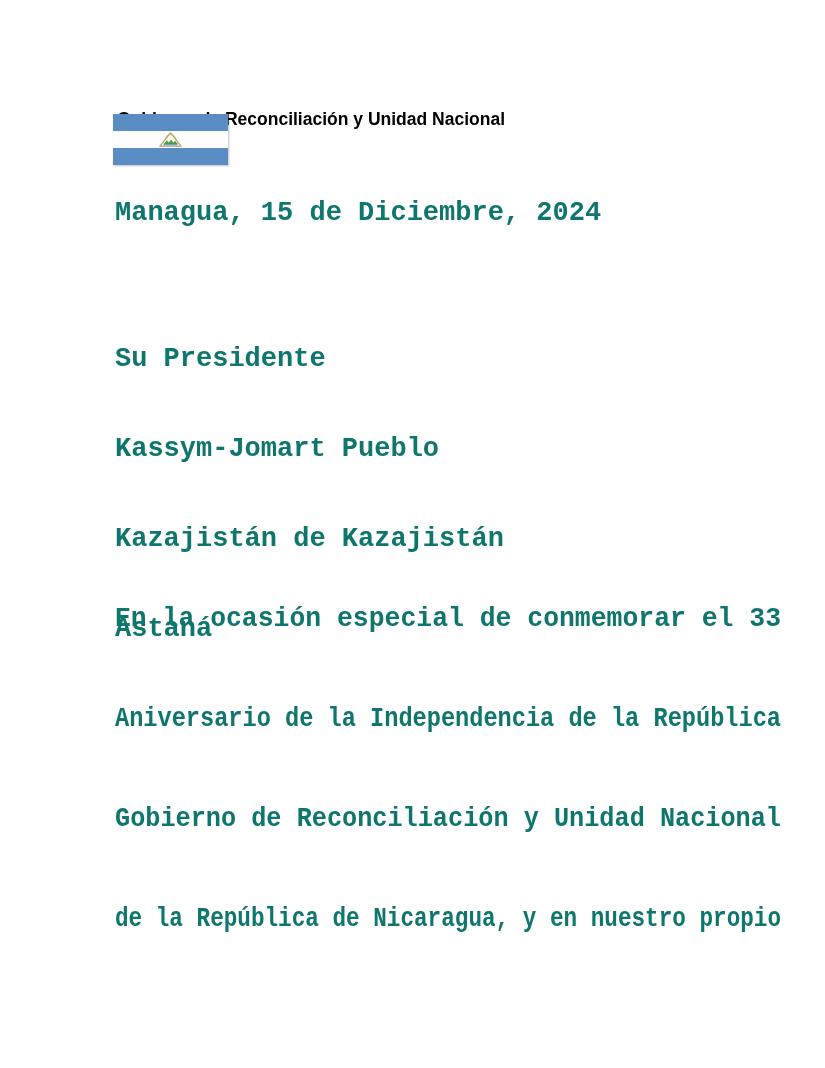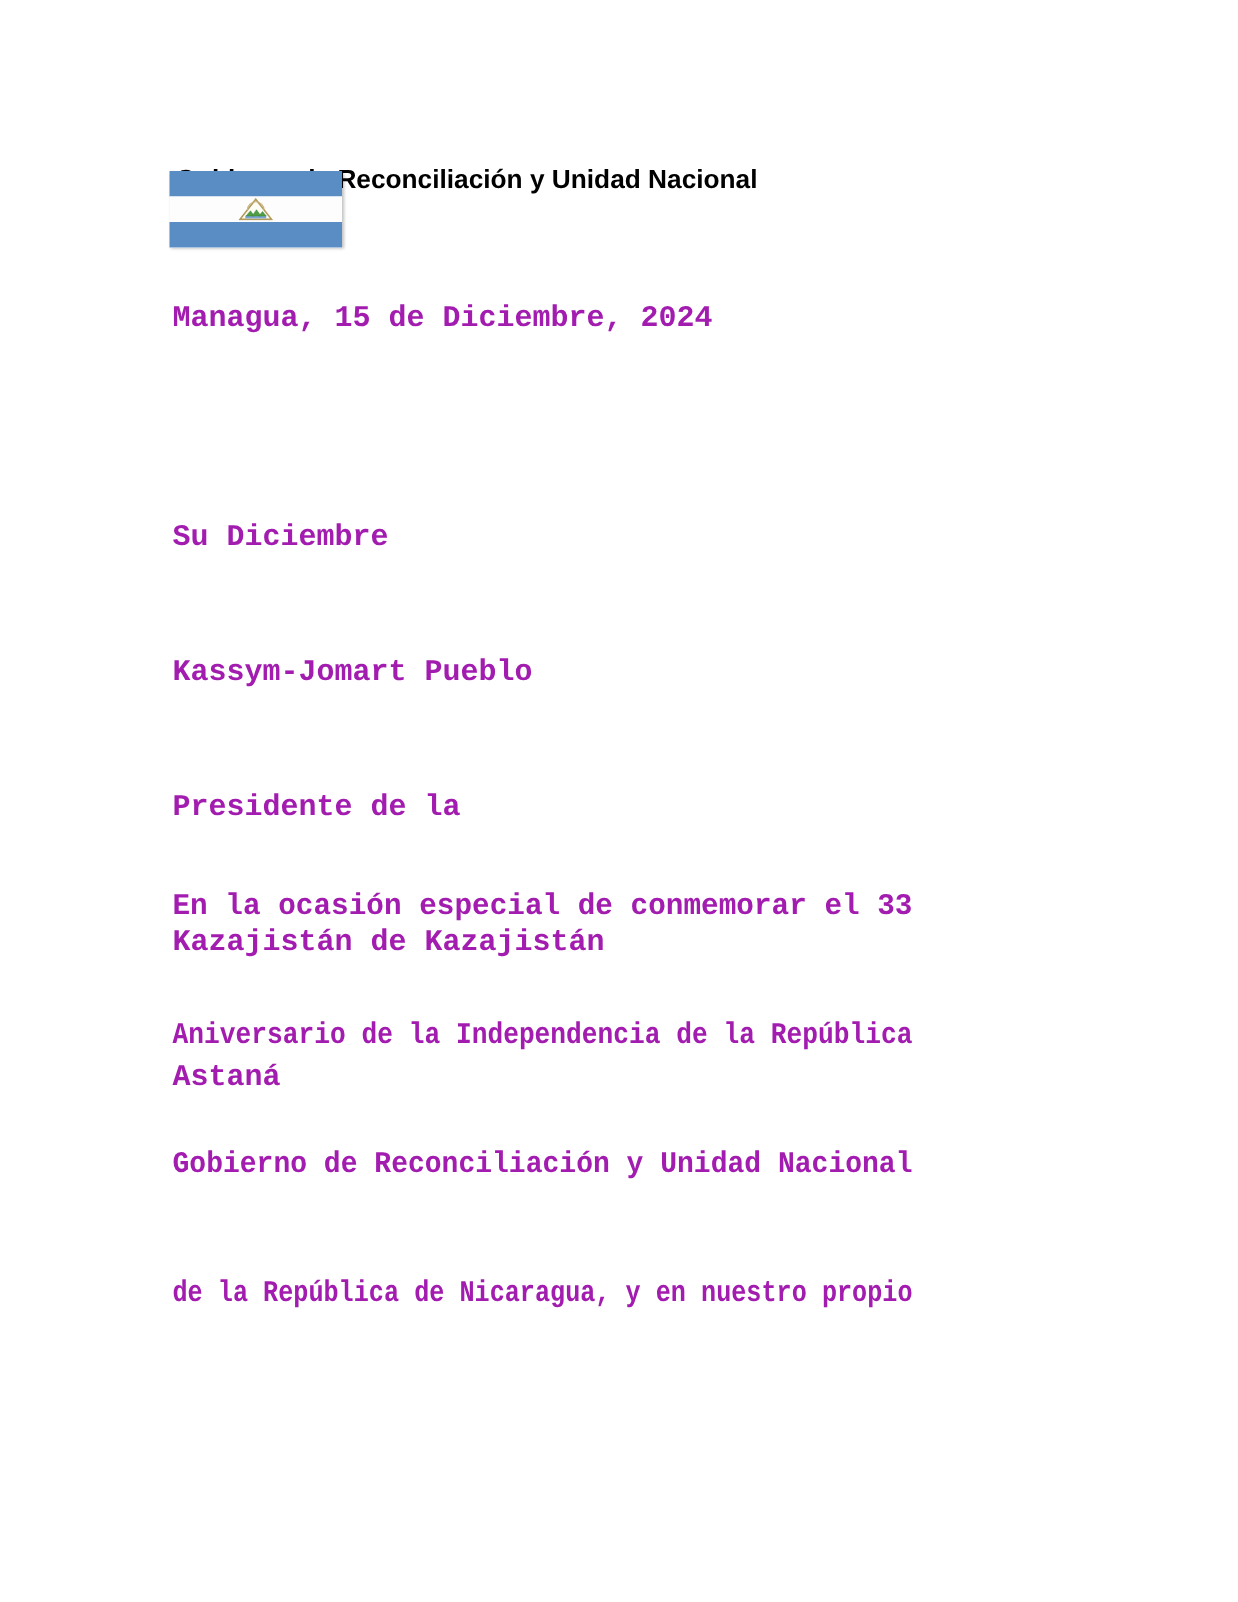--- a/index.html
+++ b/index.html
@@ -39,22 +39,22 @@
     position: absolute;
     left: 46px;
     top: 18px;
     width: 23px;
     height: 15px;
   }
   .mono {
     position: absolute;
     font-family: "Liberation Mono", "DejaVu Sans Mono", monospace;
     font-weight: bold;
-    font-size: 20px;
-    color: #a21caf;
+    font-size: 27px;
+    color: #0f766e;
     white-space: pre;
   }
   .dateline   { left: 115px; top: 198px; line-height: 30px; }
   .addressee  { left: 115px; top: 284px; line-height: 30px; }
   .salutation { left: 115px; top: 474px; line-height: 30px; }
   .body-text  { left: 115px; top: 539px; width: 592px; }
   .body-line  { height: 40px; line-height: 40px; }
   [data-fit] {
     display: inline-block;
     white-space: pre;
@@ -80,23 +80,22 @@
       <rect x="4.5" y="11.8" width="14" height="1.8" fill="#7aa8d4"></rect>
       <path d="M5 12 L8 8.5 L10.5 12 Z" fill="#4f9e45" stroke="#3c7d35" stroke-width="0.3"></path>
       <path d="M9 12 L12 7.8 L15 12 Z" fill="#4f9e45" stroke="#3c7d35" stroke-width="0.3"></path>
       <path d="M13.5 12 L16 9 L18.5 12 Z" fill="#4f9e45" stroke="#3c7d35" stroke-width="0.3"></path>
     </svg>
   </div>
 
   <div class="mono dateline">Managua, 15 de Diciembre, 2024</div>
 
   <div class="mono addressee">
-    <div>Su Diciembre</div>
+    <div>Su Presidente</div>
     <div>Kassym-Jomart Pueblo</div>
-    <div>Presidente de la</div>
     <div>Kazajistán de Kazajistán</div>
     <div>Astaná</div>
   </div>
 
 
   <div class="mono body-text">
     <div class="body-line"><span data-fit="592" style="transform: scaleX(0.978664);">En la ocasión especial de conmemorar el 33</span></div>
     <div class="body-line"><span data-fit="592" style="transform: scaleX(0.874547);">Aniversario de la Independencia de la República</span></div>
     <div class="body-line"><span data-fit="592" style="transform: scaleX(0.934191);">Gobierno de Reconciliación y Unidad Nacional</span></div>
     <div class="body-line"><span data-fit="592" style="transform: scaleX(0.838861);">de la República de Nicaragua, y en nuestro propio</span></div>

